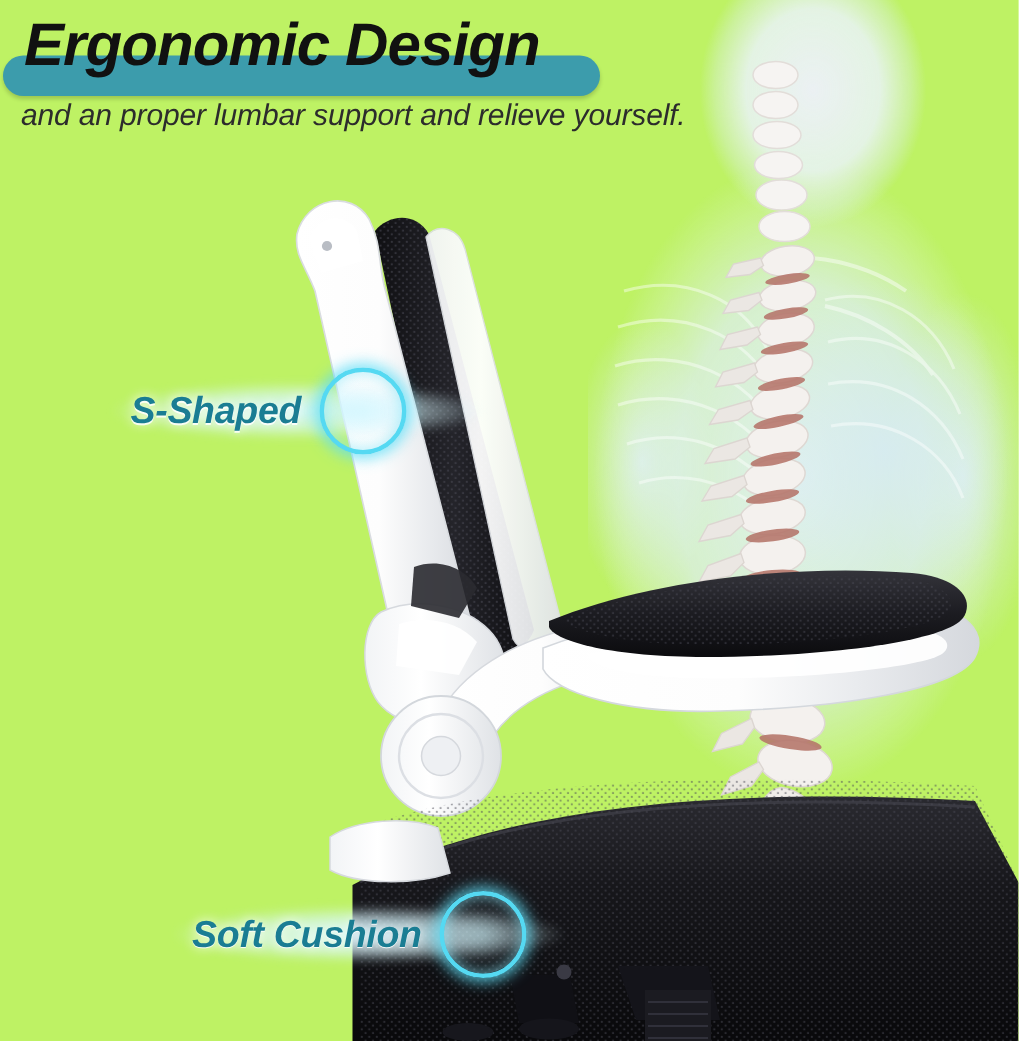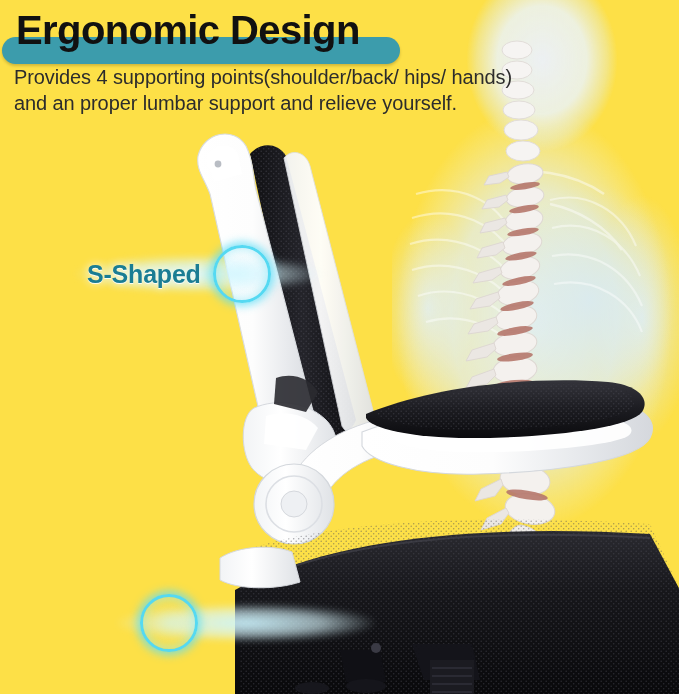--- a/index.html
+++ b/index.html
@@ -2,21 +2,21 @@
 <html><head>
 <meta charset="utf-8">
 <style>
   html,body{margin:0;padding:0;}
   body{
     width:679px;height:694px;
     background:#ffffff;
     font-family:"Liberation Sans", sans-serif;
     overflow:hidden;
   }
-  #stage{position:relative;width:679px;height:694px;background:#fde047;overflow:hidden;}
+  #stage{position:relative;width:679px;height:694px;background:#bef264;overflow:hidden;font-style:italic;}
 
   
   .anat{position:absolute;pointer-events:none;}
   #body-silhouette{
     left:392px;top:-12px;width:300px;height:600px;
     background:
       radial-gradient(ellipse 86px 104px at 150px 72px, rgba(236,240,246,.98) 0%, rgba(234,243,250,.85) 52%, rgba(225,240,250,.35) 76%, rgba(255,255,255,0) 88%),
       radial-gradient(ellipse 150px 230px at 142px 330px, rgba(226,240,250,.92) 0%, rgba(224,239,250,.70) 55%, rgba(233,245,252,.22) 80%, rgba(255,255,255,0) 92%),
       radial-gradient(ellipse 58px 120px at 36px 320px, rgba(223,238,249,.80) 0%, rgba(255,255,255,0) 80%),
       radial-gradient(ellipse 62px 150px at 250px 330px, rgba(222,238,250,.82) 0%, rgba(255,255,255,0) 82%);
@@ -275,30 +275,30 @@
       <ellipse cx="186" cy="566" rx="20" ry="7" fill="#15151b"></ellipse>
       <ellipse cx="132" cy="568" rx="17" ry="6" fill="#17171d"></ellipse>
       <circle cx="196" cy="528" r="5" fill="#3a3a44"></circle>
     </g>
   </svg>
 
   <div id="header">
     <div id="title-pill"></div>
     <div id="page-title">Ergonomic Design</div>
     <div id="subtitle">
-      <span class="ln">Provides 4 supporting points(shoulder/back/ hips/ hands)</span>
       <span class="ln">and an proper lumbar support and relieve yourself.</span>
     </div>
   </div>
 
   <div class="callout" id="callout-s-shaped">
     <div class="glowbar"></div>
     <span class="ctext">S-Shaped</span>
     <span class="ring"></span>
   </div>
 
 
   <div class="callout" id="callout-soft-cushion">
     <div class="glowbar"></div>
+    <span class="ctext">Soft Cushion</span>
     <span class="ring"></span>
   </div>
 
 </div>
 
 </body></html>

